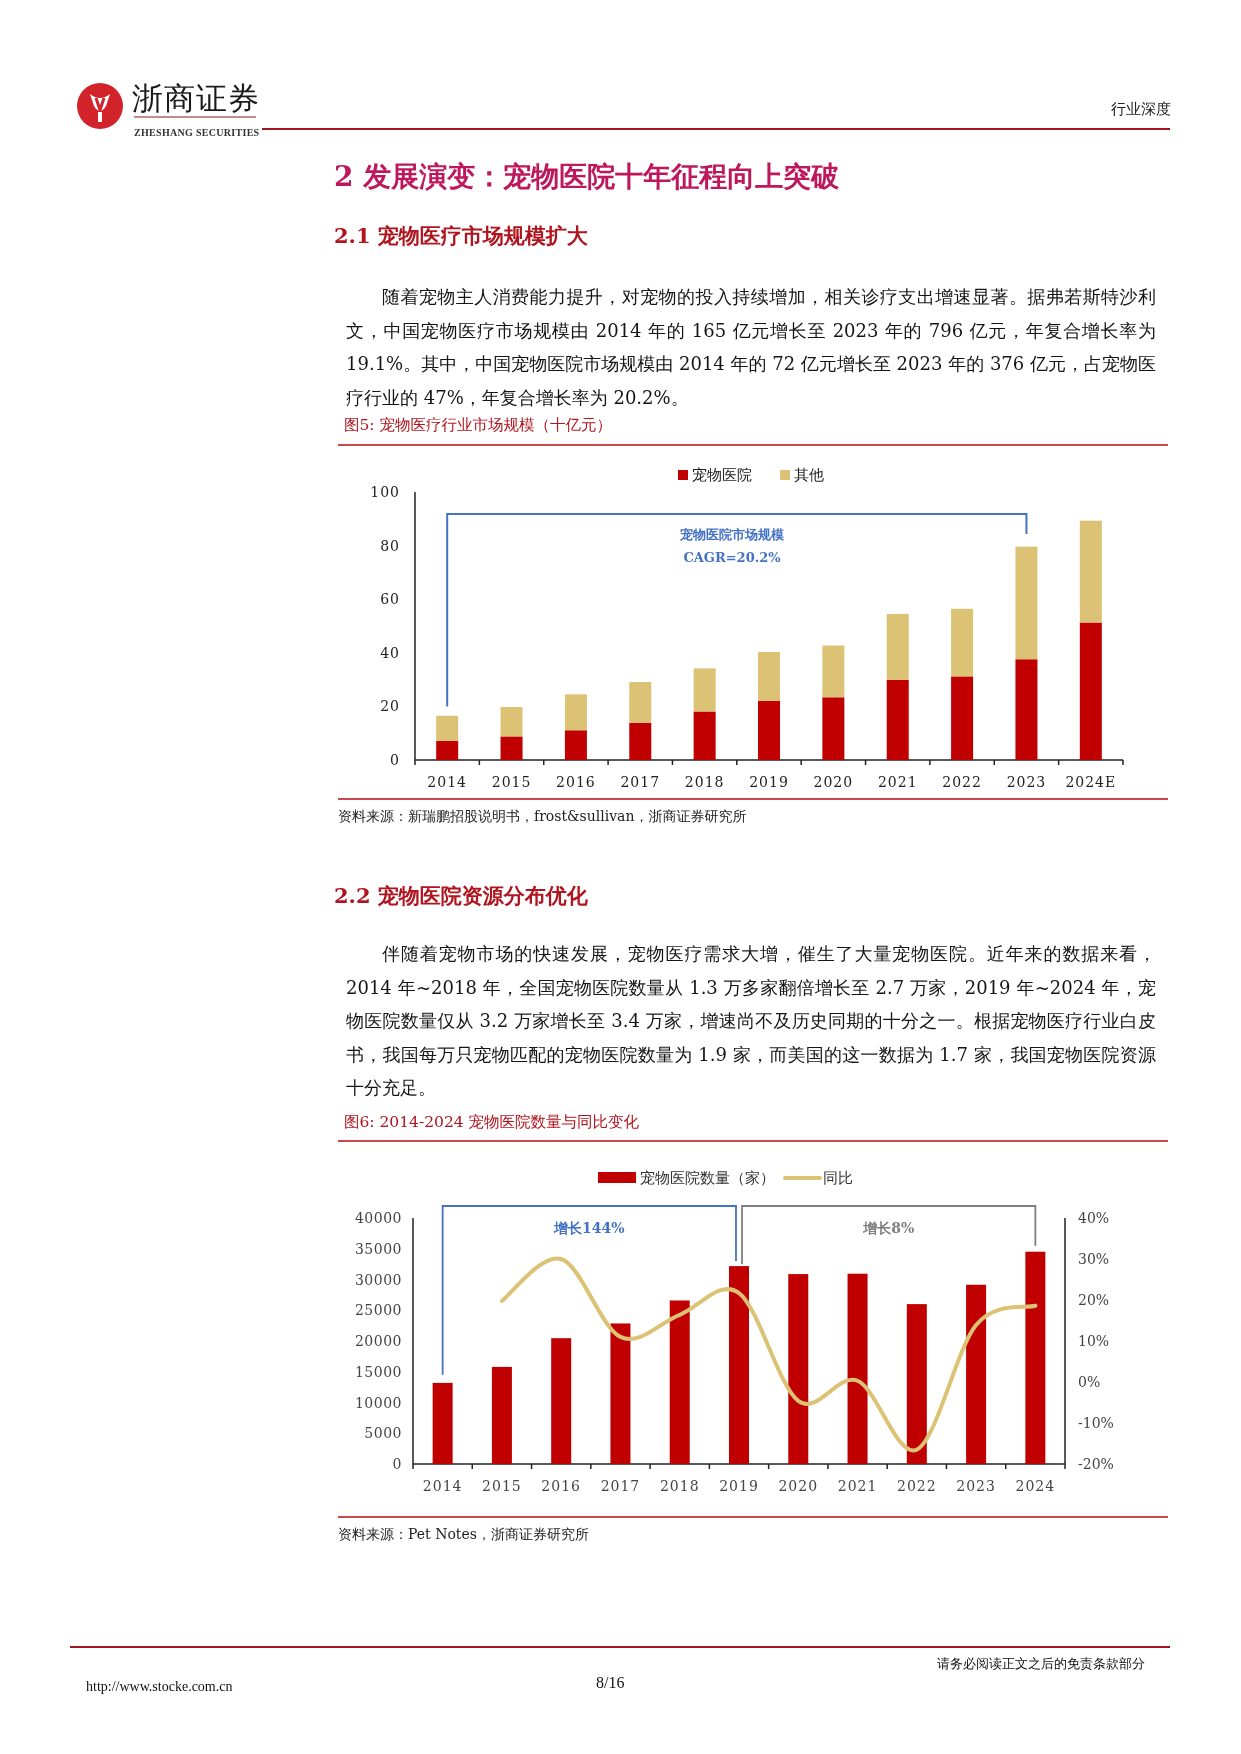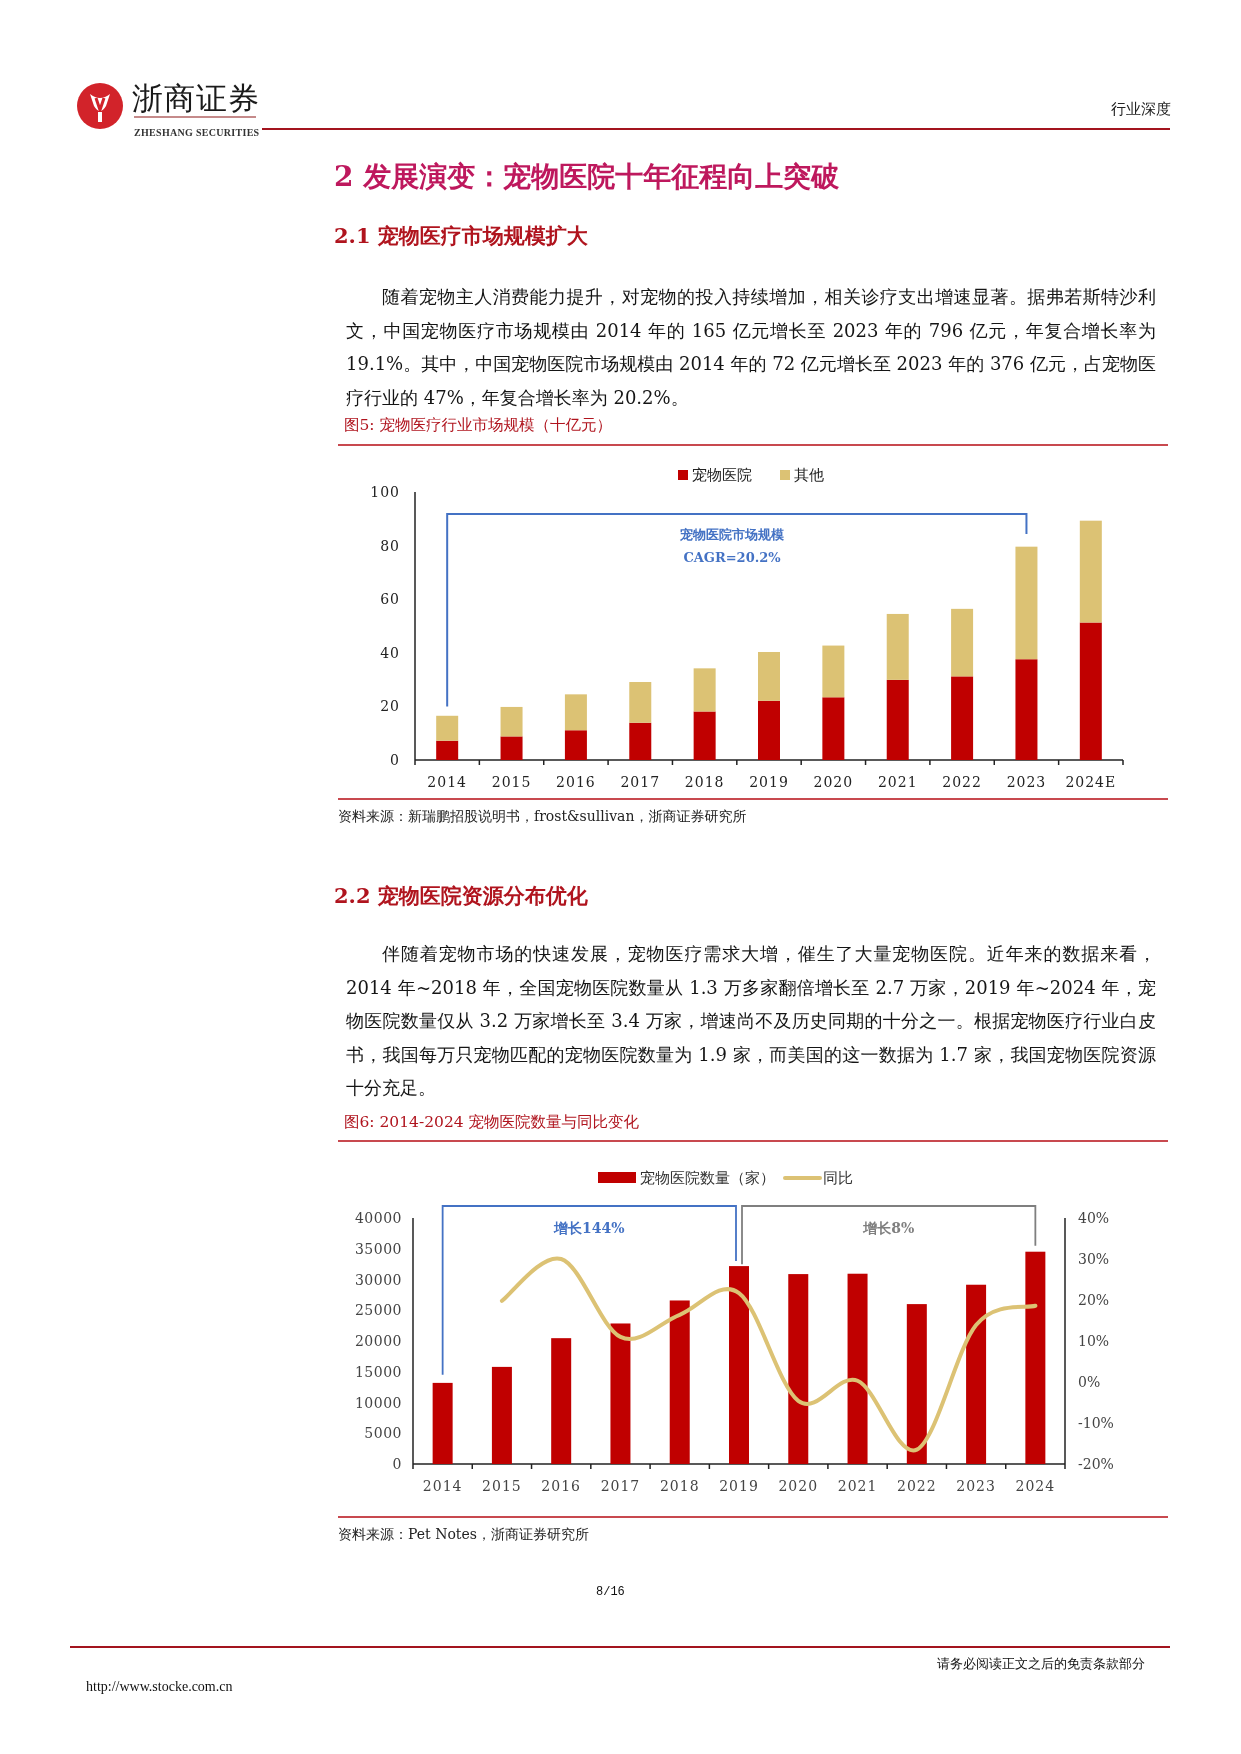--- a/index.html
+++ b/index.html
@@ -19,21 +19,21 @@
   .para { left: 334px; width: 834px; font-size: 18px; line-height: 33.5px; text-align: justify; color: #151515; }
   .para p { margin: 12px; text-indent: 2em; }
   .fig-title { left: 344px; font-size: 15.5px; color: #b0141e; }
   .fig-rule { left: 338px; width: 830px; height: 2px; background: #c8494f; }
   .source { left: 338px; font-size: 14px; color: #222; }
   .chart { left: 338px; }
   .chart svg text { font-family: "DejaVu Serif", serif; }
   
   .footer-rule { left: 70px; top: 1646px; width: 1100px; height: 2px; background: #a3141e; }
   .footer-url { left: 86px; top: 1651px; font-size: 14px; font-family: "Liberation Serif", serif; margin-top: 28px; }
-  .footer-page { left: 596px; top: 1585px; font-size: 12px; font-family: Liberation Mono, monospace; }
+  .footer-page { left: 596px; top: 1674px; font-size: 16px; font-family: Liberation Serif, serif; }
   .footer-note { right: 96px; top: 1655px; font-size: 13px; }
 </style>
 </head>
 <body>
 
 <div class="abs logo-mark">
   <svg width="48" height="48" viewBox="0 0 48 48">
     <circle cx="24" cy="24" r="23" fill="#d2232a"></circle>
     <path d="M14 12 Q24 20 34 12 L30 24 Q24 34 18 24 Z" fill="#fff"></path>
     <path d="M20 16 L24 28 L28 16" stroke="#d2232a" stroke-width="3" fill="none"></path>

